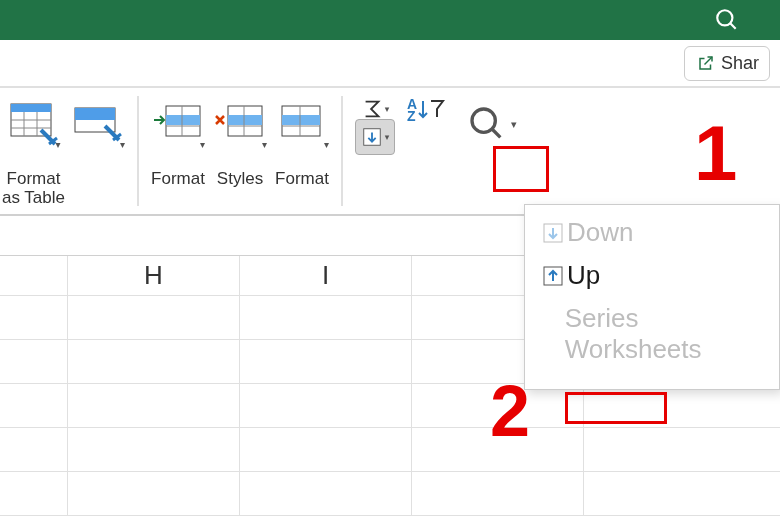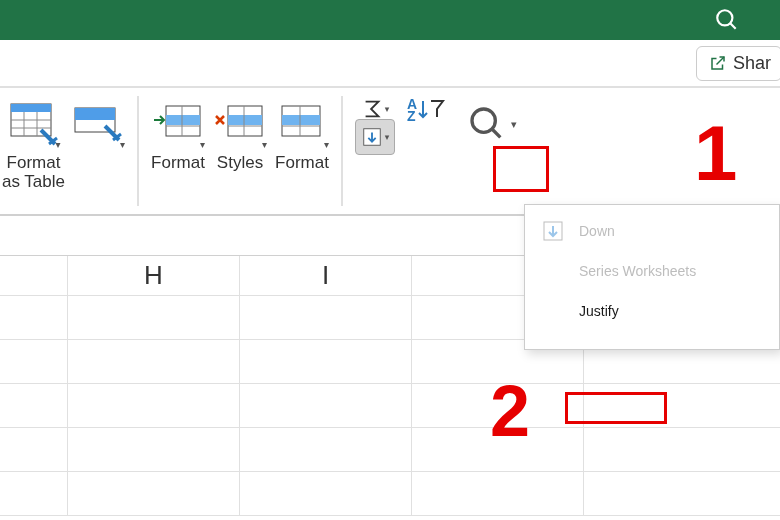--- a/index.html
+++ b/index.html
@@ -1,36 +1,36 @@
 <!DOCTYPE html>
 <html><head>
 <meta charset="utf-8">
 <style>
   * { box-sizing: border-box; margin: 0; padding: 0; }
   body { font-family: -apple-system, "Segoe UI", Arial, sans-serif; background: #fff; width: 780px; height: 520px; overflow: hidden; position: relative; }
   .titlebar { height: 40px; background: #217346; display: flex; justify-content: flex-end; align-items: center; padding-right: 40px; }
-  .share-bar { background: #fff; height: 48px; border-bottom: 2px solid #e0e0e0; display: flex; justify-content: flex-end; align-items: center; padding-right: 0; }
+  .share-bar { background: #fff; height: 48px; border-bottom: 2px solid #e0e0e0; display: flex; justify-content: flex-end; align-items: center; padding-right: 12px; }
   .share-btn { border: 1px solid #ccc; border-radius: 6px; padding: 6px 10px 6px 12px; font-size: 18px; color: #333; display: flex; align-items: center; gap: 6px; background: #fff; margin-right: -2px; }
   .ribbon { height: 128px; background: #fff; border-bottom: 2px solid #d0d0d0; display: flex; align-items: flex-start; padding: 8px 0 0 0; }
   .rb-group { display: flex; flex-direction: column; align-items: center; margin: 0 2px; }
   .rb-icon { width: 58px; height: 56px; display: flex; align-items: center; justify-content: center; position: relative; }
-  .rb-label { font-size: 17px; color: #333; text-align: center; line-height: 1.1; margin-top: 2px; }
+  .rb-label { font-size: 17px; color: #333; text-align: center; line-height: 1.1; margin-top: 18px; }
   .sep { width: 2px; height: 110px; background: #e0e0e0; margin: 0 8px; }
   .caret { position: absolute; bottom: 2px; right: 2px; font-size: 10px; color: #555; }
   .mini-row { display: flex; align-items: center; gap: 2px; height: 26px; }
   .mini { width: 40px; height: 36px; display: flex; align-items: center; justify-content: center; border-radius: 4px; }
   .mini.active { background: #d8d8d8; border: 1px solid #aaa; }
   .sheet { position: relative; }
   .colhdr { display: flex; height: 40px; border-bottom: 1px solid #e0e0e0; }
   .colh { width: 172px; display: flex; align-items: center; justify-content: center; font-size: 26px; color: #333; border-right: 1px solid #e0e0e0; }
   .rows .row { height: 44px; border-bottom: 1px solid #e0e0e0; display: flex; }
   .rows .cell { width: 172px; border-right: 1px solid #e0e0e0; height: 100%; }
   .formula-bar { height: 40px; border-bottom: 1px solid #d0d0d0; }
   .dropdown { position: absolute; top: 204px; left: 524px; width: 256px; background: #fff; border: 1px solid #ccc; box-shadow: 3px 4px 10px rgba(0,0,0,0.15); padding: 6px 0; z-index: 10; }
-  .dd-item { display: flex; align-items: center; gap: 12px; padding: 6px 14px; font-size: 14px; color: #1a1a1a; }
+  .dd-item { display: flex; align-items: center; padding: 6px 14px; font-size: 26px; color: #1a1a1a; }
   .dd-item.disabled { color: #bdbdbd; }
   .dd-ico { width: 28px; height: 28px; display: flex; align-items: center; justify-content: center; }
   .callout1 { position: absolute; top: 146px; left: 493px; width: 56px; height: 46px; border: 3px solid #e60000; z-index: 20; }
   .callout2 { position: absolute; top: 392px; left: 565px; width: 102px; height: 32px; border: 3px solid #e60000; z-index: 20; }
   .num1 { position: absolute; top: 108px; left: 694px; font-size: 78px; font-weight: 900; color: #e60000; z-index: 21; }
   .num2 { position: absolute; top: 370px; left: 490px; font-size: 72px; font-weight: 900; color: #e60000; z-index: 21; }
   svg { display: block; }
 </style>
 </head>
 <body>
@@ -220,27 +220,32 @@
 <div class="dropdown">
   <div class="dd-item disabled">
     <span class="dd-ico">
         <svg width="24" height="24" viewBox="0 0 24 24">
           <rect x="3" y="3" width="18" height="18" fill="none" stroke="#bdbdbd"></rect>
           <path d="M12 7 L12 17 M8 13 L12 17 L16 13" stroke="#9cc6ea" stroke-width="2" fill="none"></path>
         </svg>
       </span>
     <span>Down</span>
   </div>
+  <div class="dd-item">
+    <span class="dd-ico">
+        <svg width="24" height="24" viewBox="0 0 24 24">
+          <rect x="3" y="3" width="18" height="18" fill="none" stroke="#555"></rect>
+          <path d="M12 17 L12 7 M8 11 L12 7 L16 11" stroke="#2a7abf" stroke-width="2" fill="none"></path>
+        </svg>
+      </span>
+    <span>Up</span>
+  </div>
   <div class="dd-item disabled">
     <span class="dd-ico"></span>
     <span>Series Worksheets</span>
-  </div>
-  <div class="dd-item">
-    <span class="dd-ico"></span>
-    <span>Justify</span>
   </div>
   <div class="dd-item">
     
     
   </div>
 </div>
 
 <div class="callout1"></div>
 <div class="num1">1</div>
 <div class="callout2"></div>

